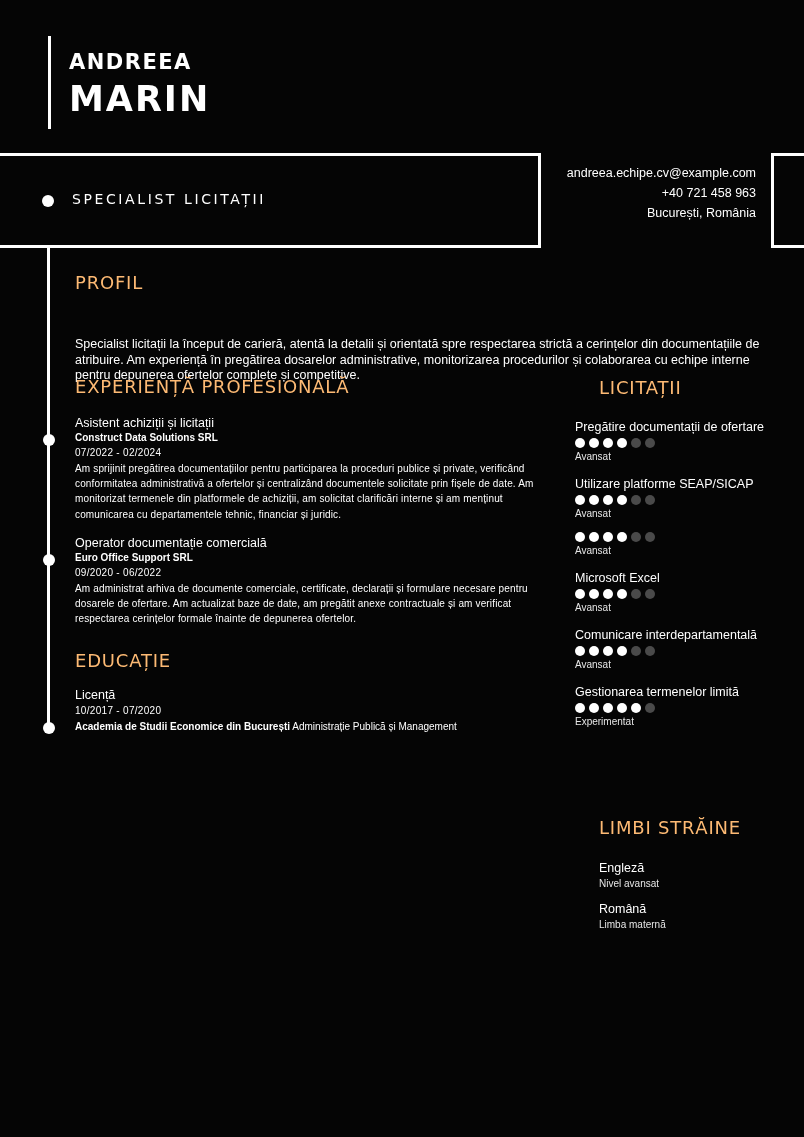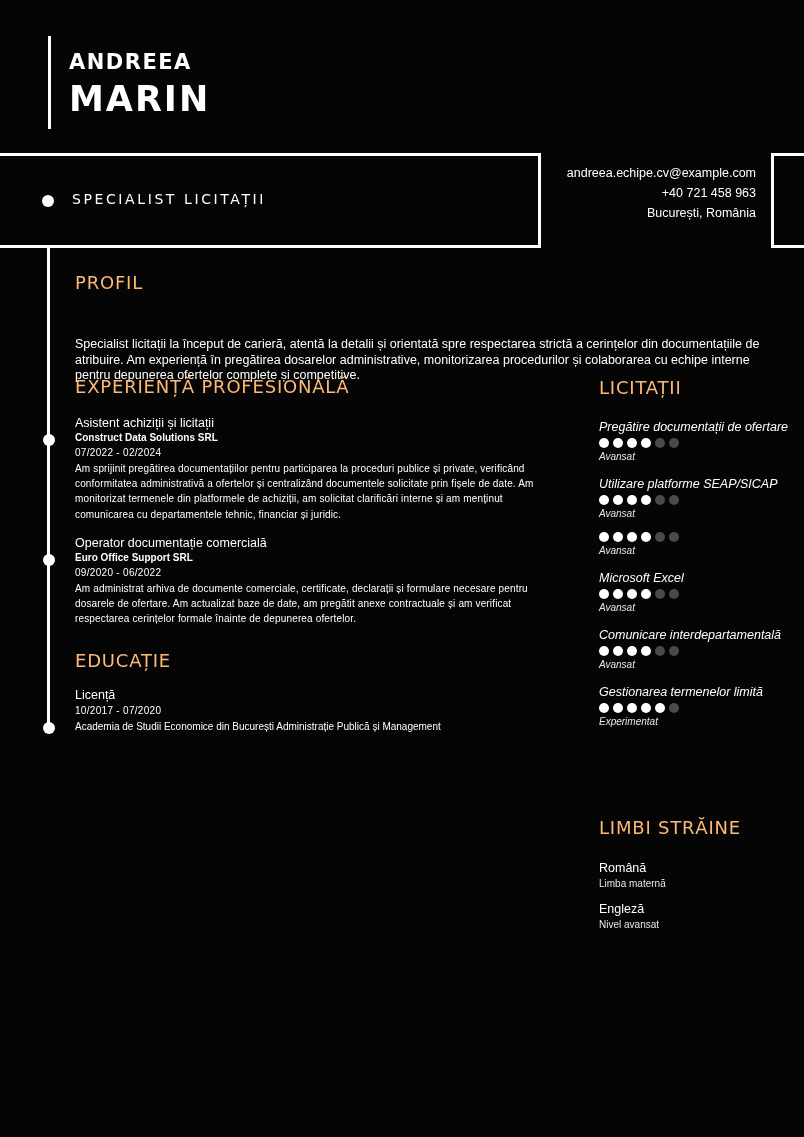--- a/index.html
+++ b/index.html
@@ -28,23 +28,23 @@
   .job { position: absolute; left: 75px; width: 480px; }
   .job-role { font-size: 12.5px; line-height: 16px; }
   .job-company { font-size: 10px; font-weight: bold; line-height: 14px; }
   .job-dates { font-size: 10px; line-height: 16px; letter-spacing: 0.3px; }
   .job-desc { font-size: 10px; line-height: 15.2px; letter-spacing: 0.15px; }
 
   .edu { position: absolute; left: 75px; top: 687px; width: 500px; }
   .edu-degree { font-size: 12.5px; line-height: 16px; }
   .edu-dates { font-size: 10px; line-height: 16px; letter-spacing: 0.3px; }
   .edu-line { font-size: 10px; line-height: 16px; }
-  .edu-school { font-weight: normal; }
+  .edu-school { font-weight: bold; }
 
-  .skills { position: absolute; left: 599px; top: 418px; width: 200px; font-style: italic; }
+  .skills { position: absolute; left: 575px; top: 418px; width: 200px; }
   .skill { margin-bottom: 11px; }
   .skill-name { font-size: 12.5px; line-height: 18px; }
   .skill-dots { display: flex; gap: 4px; margin-top: 2px; height: 10px; }
   .dot { width: 10px; height: 10px; border-radius: 50%; background: #fff; }
   .dot.off { background: #4a4a4a; }
   .skill-level { font-size: 10px; line-height: 14px; color: #e6e6e6; margin-top: 2px; }
 
   .langs { position: absolute; left: 599px; top: 860px; width: 200px; }
   .lang { margin-bottom: 10px; }
   .lang-name { font-size: 12.5px; line-height: 17px; }
@@ -173,20 +173,20 @@
         <span class="dot"></span>
         <span class="dot off"></span>
     </div>
     <div class="skill-level">Experimentat</div>
   </div>
 </div>
 
 <div class="section-title" style="left:599px; top:817px;">LIMBI STRĂINE</div>
 <div class="langs">
   <div class="lang">
+    <div class="lang-name">Engleză</div>
+    <div class="lang-level">Nivel avansat</div>
+  </div>
+  <div class="lang">
     <div class="lang-name">Română</div>
     <div class="lang-level">Limba maternă</div>
-  </div>
-  <div class="lang">
-    <div class="lang-name">Engleză</div>
-    <div class="lang-level">Nivel avansat</div>
   </div>
 </div>
 
 </body></html>

